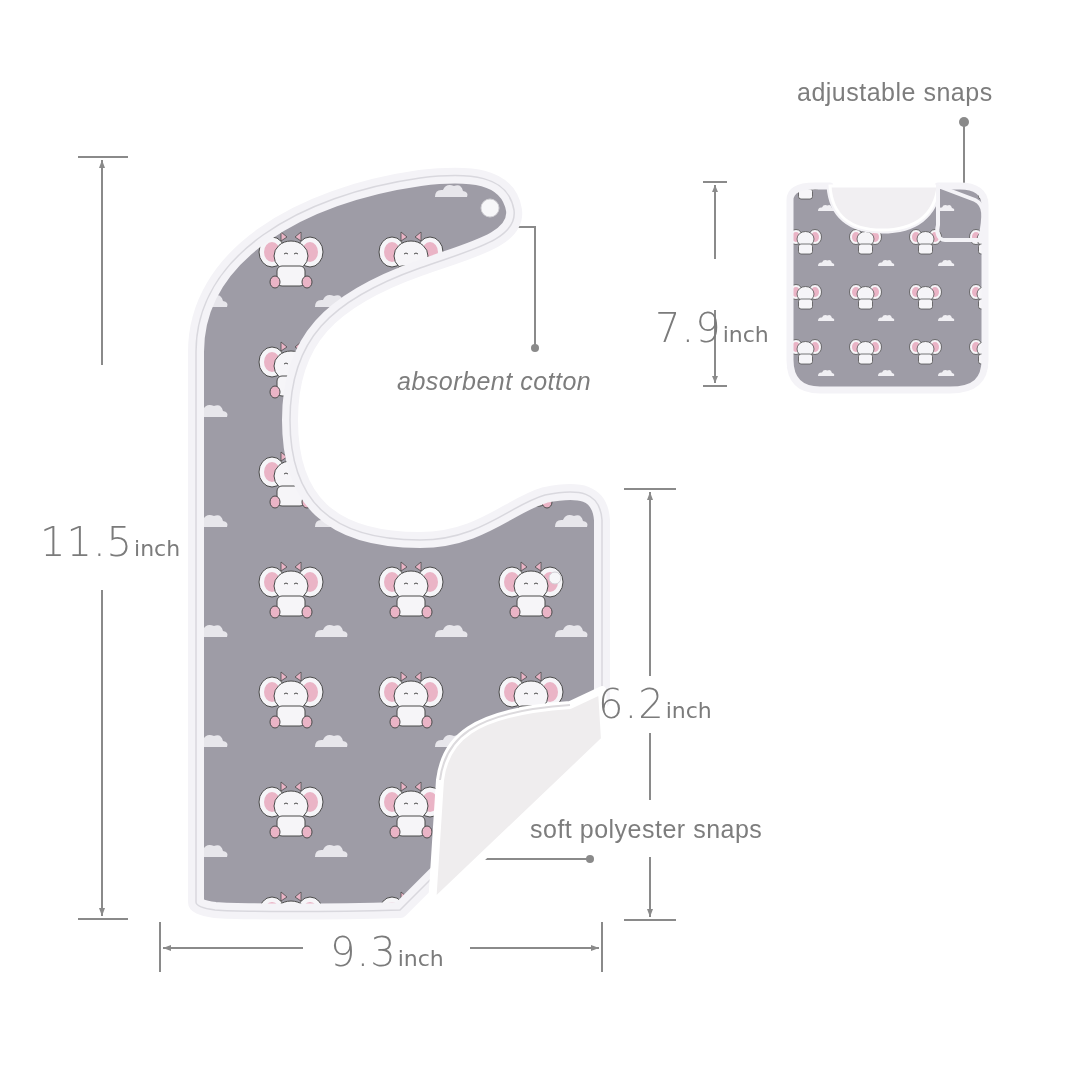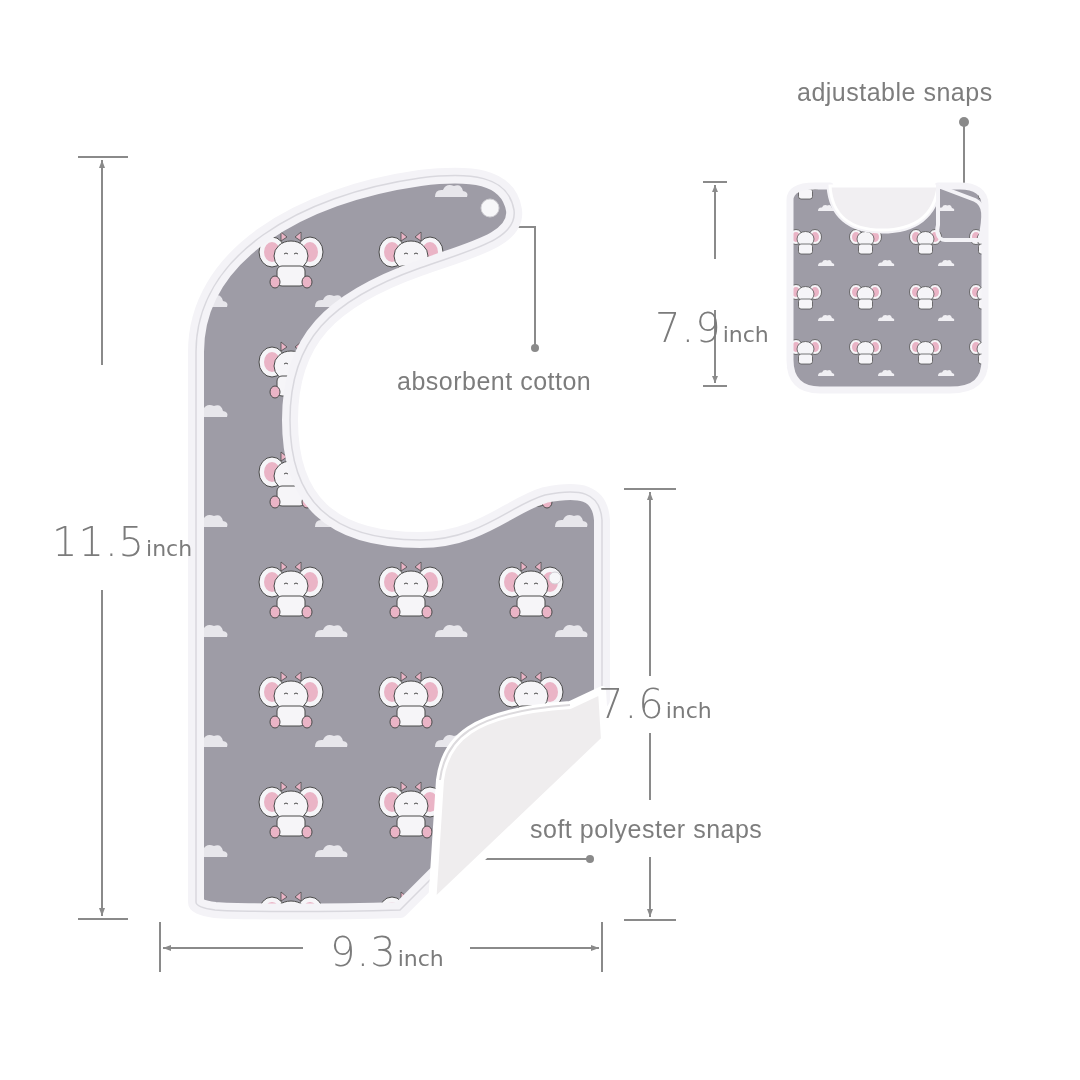--- a/index.html
+++ b/index.html
@@ -111,31 +111,31 @@
       </g>
     </pattern>
   </defs>
   <path d="M790,200 C790,190 800,186 815,186 L830,186 C832,215 850,230 882,230 C915,230 935,215 938,186 L960,186 C975,186 985,192 985,205 L985,360 C985,380 975,390 950,390 L820,390 C800,390 790,380 790,360 Z" fill="url(#elephants-sm)" stroke="#f4f3f7" stroke-width="7" stroke-linejoin="round"></path>
 
   <path d="M830,186 C832,215 850,230 882,230 C915,230 935,215 938,186 Z" fill="#f1eff2" stroke="#ffffff" stroke-width="3"></path>
 
   <path d="M938,186 L975,200 C985,205 985,215 980,240 L945,240 C938,240 936,232 938,225 Z" fill="url(#elephants-sm)" stroke="#f4f3f7" stroke-width="4"></path>
 </svg>
 
-<div class="dim-text" style="left:40px; top:522px;margin-left:12px;">
+<div class="dim-text" style="left:40px; top:522px;">
   <span class="num">11.5</span><span class="unit">inch</span>
 </div>
 
 <div class="dim-text" style="left:330px; top:932px;">
   <span class="num">9.3</span><span class="unit">inch</span>
 </div>
 
 <div class="dim-text" style="left:598px; top:684px;">
-  <span class="num">7.6</span><span class="unit">inch</span>
+  <span class="num">6.2</span><span class="unit">inch</span>
 </div>
 
 <div class="dim-text" style="left:655px; top:268px;margin-top:40px;">
   <span class="num">7.9</span><span class="unit">inch</span>
 </div>
 
 <div class="callout" style="left:797px; top:78px;">adjustable snaps</div>
-<div class="callout" style="left:397px; top:367px;">absorbent cotton</div>
+<div class="callout" style="left:397px; top:367px;font-style:italic;">absorbent cotton</div>
 <div class="callout" style="left:530px; top:815px;">soft polyester snaps</div>
 
 </body></html>

